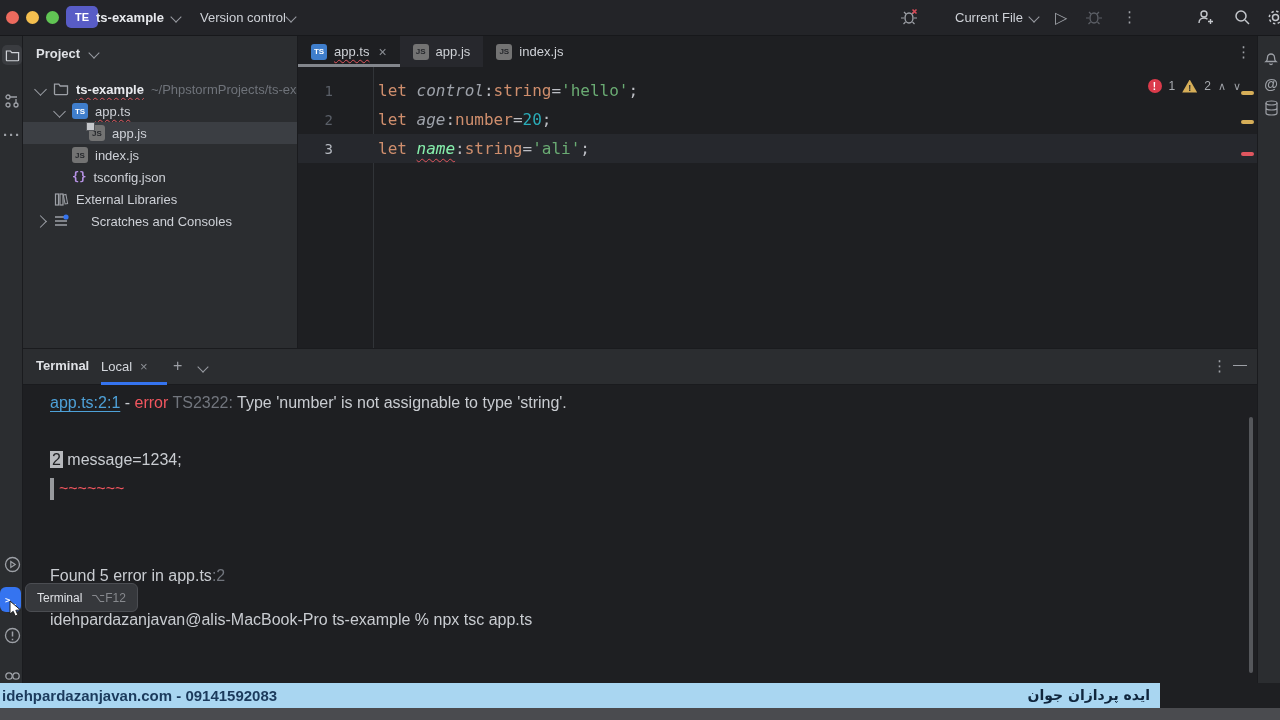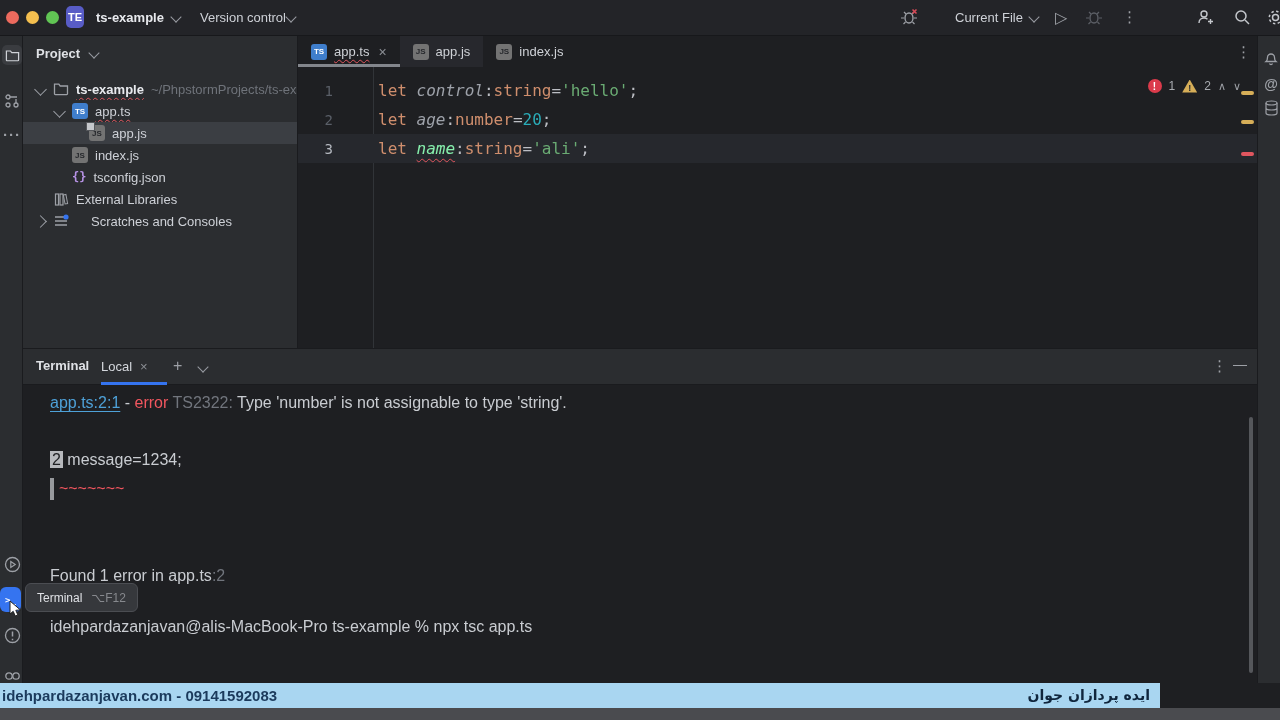--- a/index.html
+++ b/index.html
@@ -3,21 +3,21 @@
 <meta charset="utf-8">
 <style>
   html,body{margin:0;padding:0}
   body{width:1280px;height:720px;position:relative;overflow:hidden;
        background:#1e1f22;font-family:"Liberation Sans",sans-serif;color:#dfe1e5;
        -webkit-font-smoothing:antialiased}
   .abs{position:absolute}
   
   #titlebar{position:absolute;left:0;top:0;width:1280px;height:35px;background:#232428;border-bottom:1px solid #17181b}
   .dot{width:13px;height:13px;border-radius:50%;display:inline-block}
-  #tb-badge{position:absolute;left:66px;top:6px;width:18px;height:22px;border-radius:5px;background:#585cc6;
+  #tb-badge{position:absolute;left:66px;top:6px;width:32px;height:22px;border-radius:5px;background:#585cc6;
             color:#fff;font-weight:bold;font-size:11px;display:flex;align-items:center;justify-content:center}
   .tb-text{font-size:13px;color:#ced1d7}
   .chev{width:7px;height:7px;border-right:1.6px solid #989ba2;border-bottom:1.6px solid #989ba2;
         display:inline-block;transform:rotate(45deg);margin-bottom:2px}
   .ghost{color:#5c5f66}
   .glyph{font-size:15px;color:#9da0a6}
   
   #lstripe{position:absolute;left:0;top:36px;width:22px;height:647px;background:#2b2d30;border-right:1px solid #1a1b1e}
   #rstripe{position:absolute;left:1257px;top:36px;width:23px;height:647px;background:#2b2d30;border-left:1px solid #1a1b1e}
   .stripe-ic{position:absolute;left:2px;width:20px;height:20px;display:flex;align-items:center;justify-content:center}
@@ -323,22 +323,22 @@
     </span>
     <span id="term-plus">+</span>
     <span class="chev" id="term-chev"></span>
     <span class="glyph" id="term-kebab">⋮</span>
     <span id="term-min">—</span>
   </div>
   <div id="term-body">
     <div class="tline" style="top:8px"><span class="tk t-link">app.ts:2:1</span><span class="tk t-fg"> - </span><span class="tk t-err">error</span><span class="tk t-dim"> TS2322: </span><span class="tk t-fg">Type 'number' is not assignable to type 'string'.</span></div>
     <div class="tline" style="top:65px"><span class="tk t-inv">2</span><span class="tk t-fg"> message=1234;</span></div>
     <div class="tline" style="top:94px"><span class="tk t-block">&nbsp;</span><span class="tk t-fg">&nbsp;</span><span class="tk t-sq">~~~~~~~</span></div>
-    <div class="tline" style="top:181px"><span class="tk t-fg">Found 1 error in app.ts</span><span class="tk t-dim">:2</span></div>
-    <div class="tline" style="top:232px"><span class="tk t-fg">idehpardazanjavan@alis-MacBook-Pro ts-example % npx tsc app.ts</span></div>
+    <div class="tline" style="top:181px"><span class="tk t-fg">Found 5 error in app.ts</span><span class="tk t-dim">:2</span></div>
+    <div class="tline" style="top:225px"><span class="tk t-fg">idehpardazanjavan@alis-MacBook-Pro ts-example % npx tsc app.ts</span></div>
     <div id="term-scroll"></div>
   </div>
 </div>
 
 <div id="tooltip">
   <span class="tt-label">Terminal</span>
   <span class="tt-key">⌥F12</span>
 </div>
 <span id="cursor">
   <svg width="16" height="18" viewBox="0 0 16 18">

